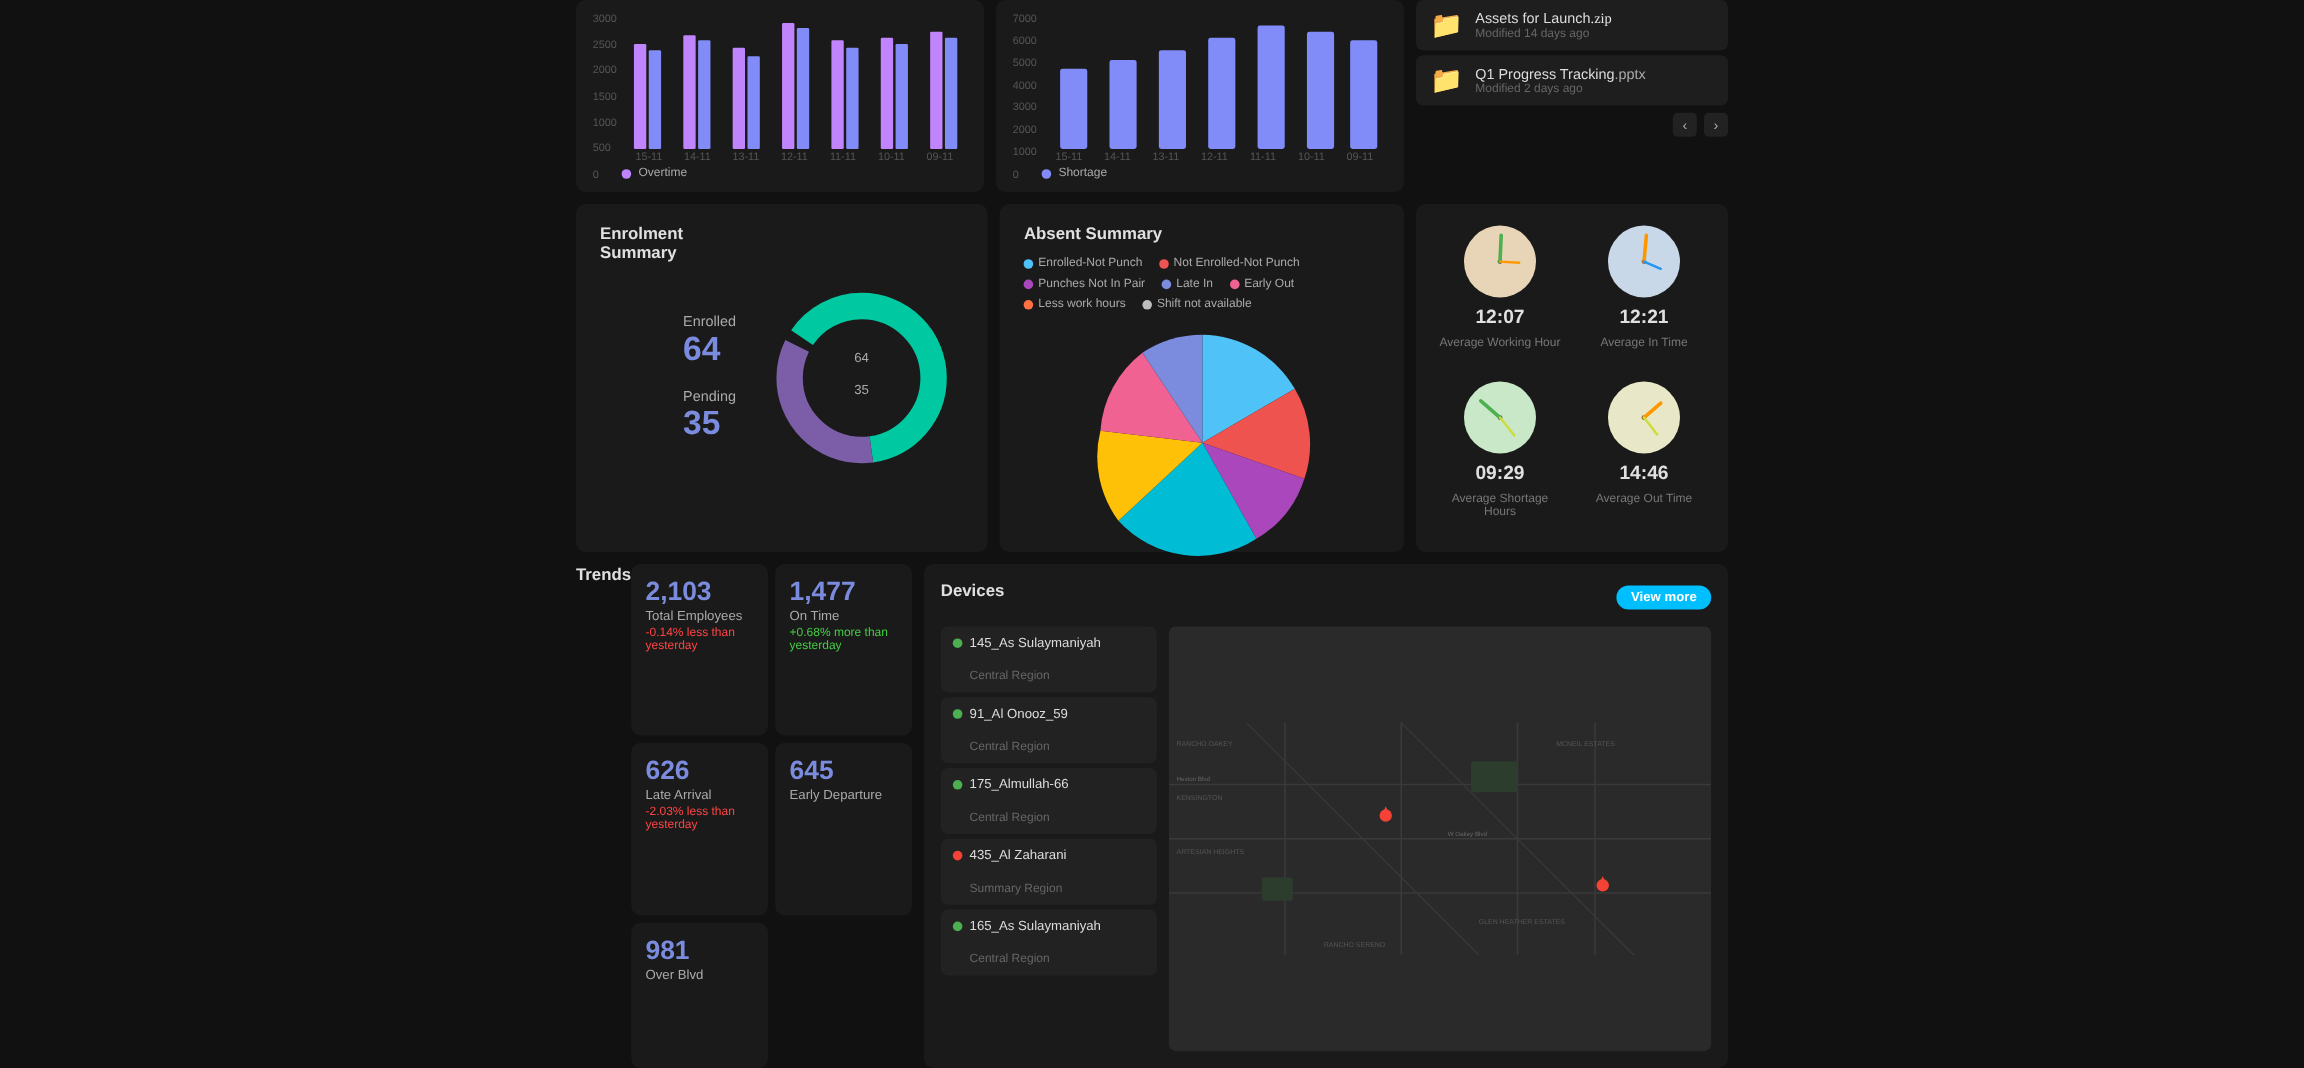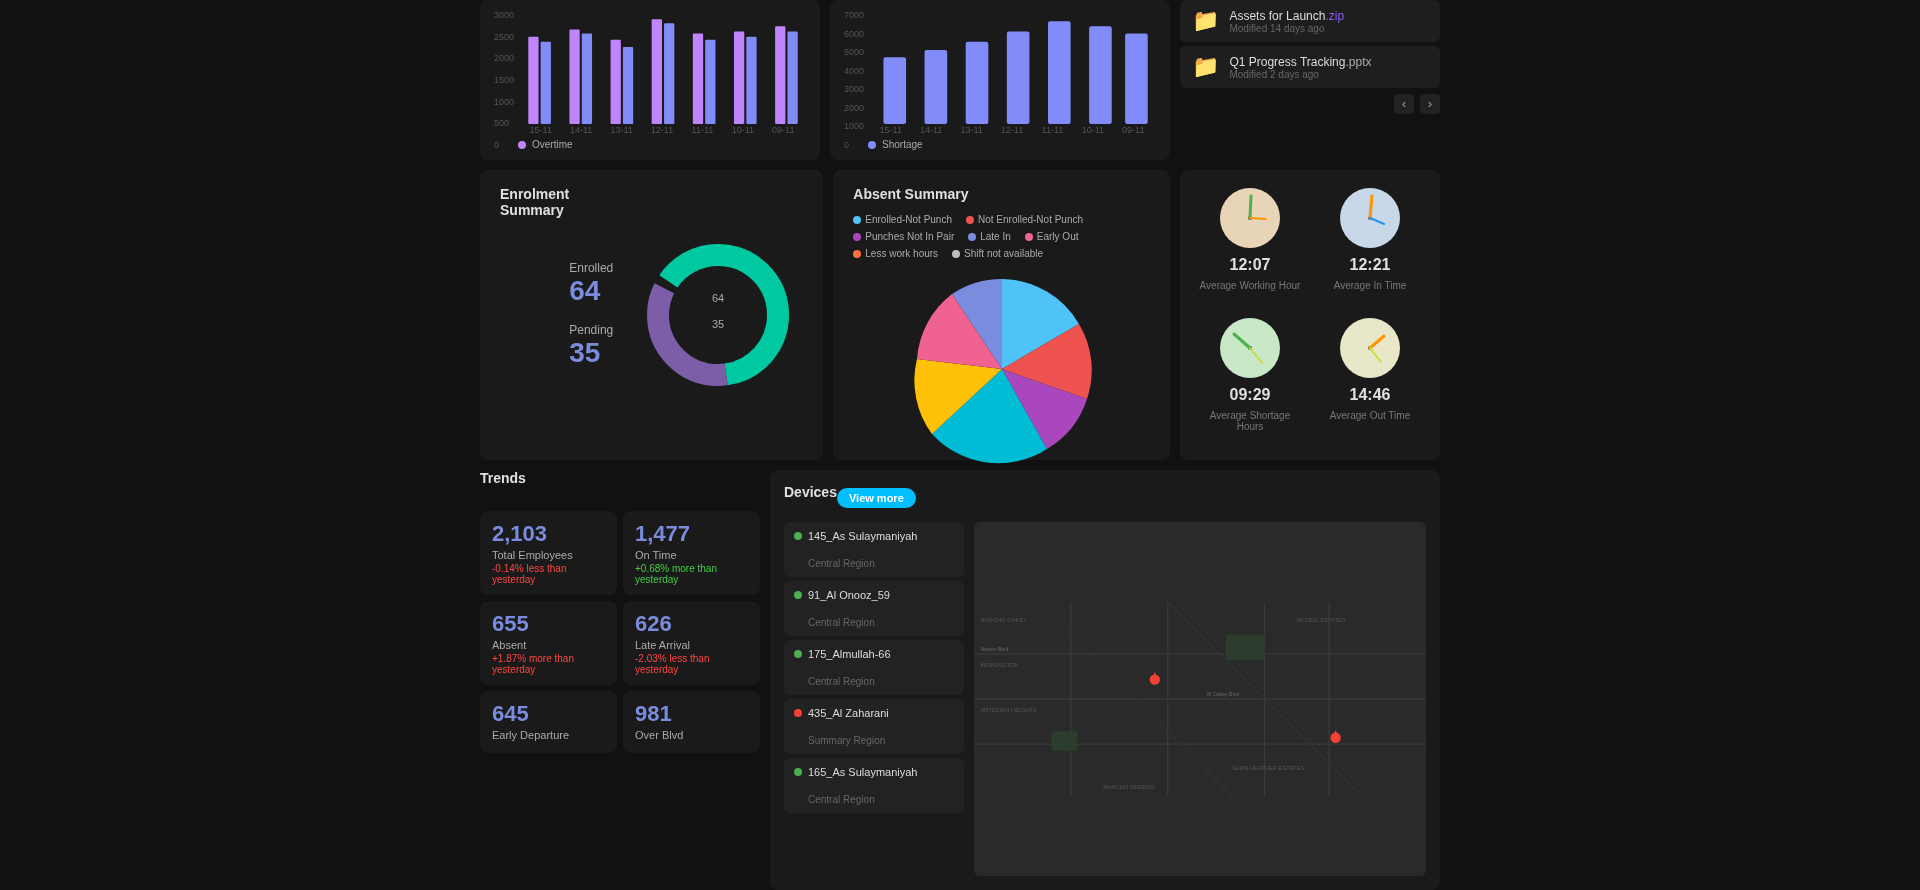--- a/index.html
+++ b/index.html
@@ -241,22 +241,22 @@
 
     
     .bottom-row {
       display: flex;
       gap: 10px;
       flex: 1;
     }
 
     .trends-section {
       display: flex;
-      flex-direction: column;
-      gap: 17px;
+      flex-direction: row;
+      gap: 0;
       width: 280px;
     }
 
     .trends-title {
       font-size: 14px;
       font-weight: 600;
       color: #e0e0e0;
       margin-bottom: 8px;
     }
 
@@ -297,21 +297,21 @@
       border-radius: 8px;
       padding: 14px;
       flex: 1;
       display: flex;
       flex-direction: column;
     }
 
     .devices-header {
       display: flex;
       align-items: center;
-      justify-content: flex-start;
+      justify-content: space-between;
       margin-bottom: 10px;
     }
 
     .view-more-btn {
       background: #00bfff;
       border: none;
       color: #fff;
       border-radius: 14px;
       padding: 4px 12px;
       font-size: 11px;
@@ -471,21 +471,21 @@
           </div>
         </div>
       </div>
     </div>
 
     <div class="files-section">
       <div class="file-item">
         <span class="file-icon">📁</span>
         <div>
           <div class="file-info-name">
-            <span>Assets for Launch</span><span style="color:#8b5cf6;">.zip</span>
+            <span>Assets for Launch</span><span style="color:#e5e5e5;font-family:Liberation Serif, serif;">.zip</span>
           </div>
           <div class="file-info-meta">Modified 14 days ago</div>
         </div>
       </div>
       <div class="file-item">
         <span class="file-icon">📁</span>
         <div>
           <div class="file-info-name">
             <span>Q1 Progress Tracking</span><span style="color:#aaa;">.pptx</span>
           </div>
@@ -641,25 +641,20 @@
           <div class="trend-label">Total Employees</div>
           <div class="trend-change negative">-0.14% less than yesterday</div>
         </div>
 
         <div class="trend-card">
           <div class="trend-value">1,477</div>
           <div class="trend-label">On Time</div>
           <div class="trend-change positive">+0.68% more than yesterday</div>
         </div>
 
-        <div class="trend-card">
-          <div class="trend-value">655</div>
-          <div class="trend-label">Absent</div>
-          <div class="trend-change negative">+1.87% more than yesterday</div>
-        </div>
 
         <div class="trend-card">
           <div class="trend-value">626</div>
           <div class="trend-label">Late Arrival</div>
           <div class="trend-change negative">-2.03% less than yesterday</div>
         </div>
 
         <div class="trend-card">
           <div class="trend-value">645</div>
           <div class="trend-label">Early Departure</div>

